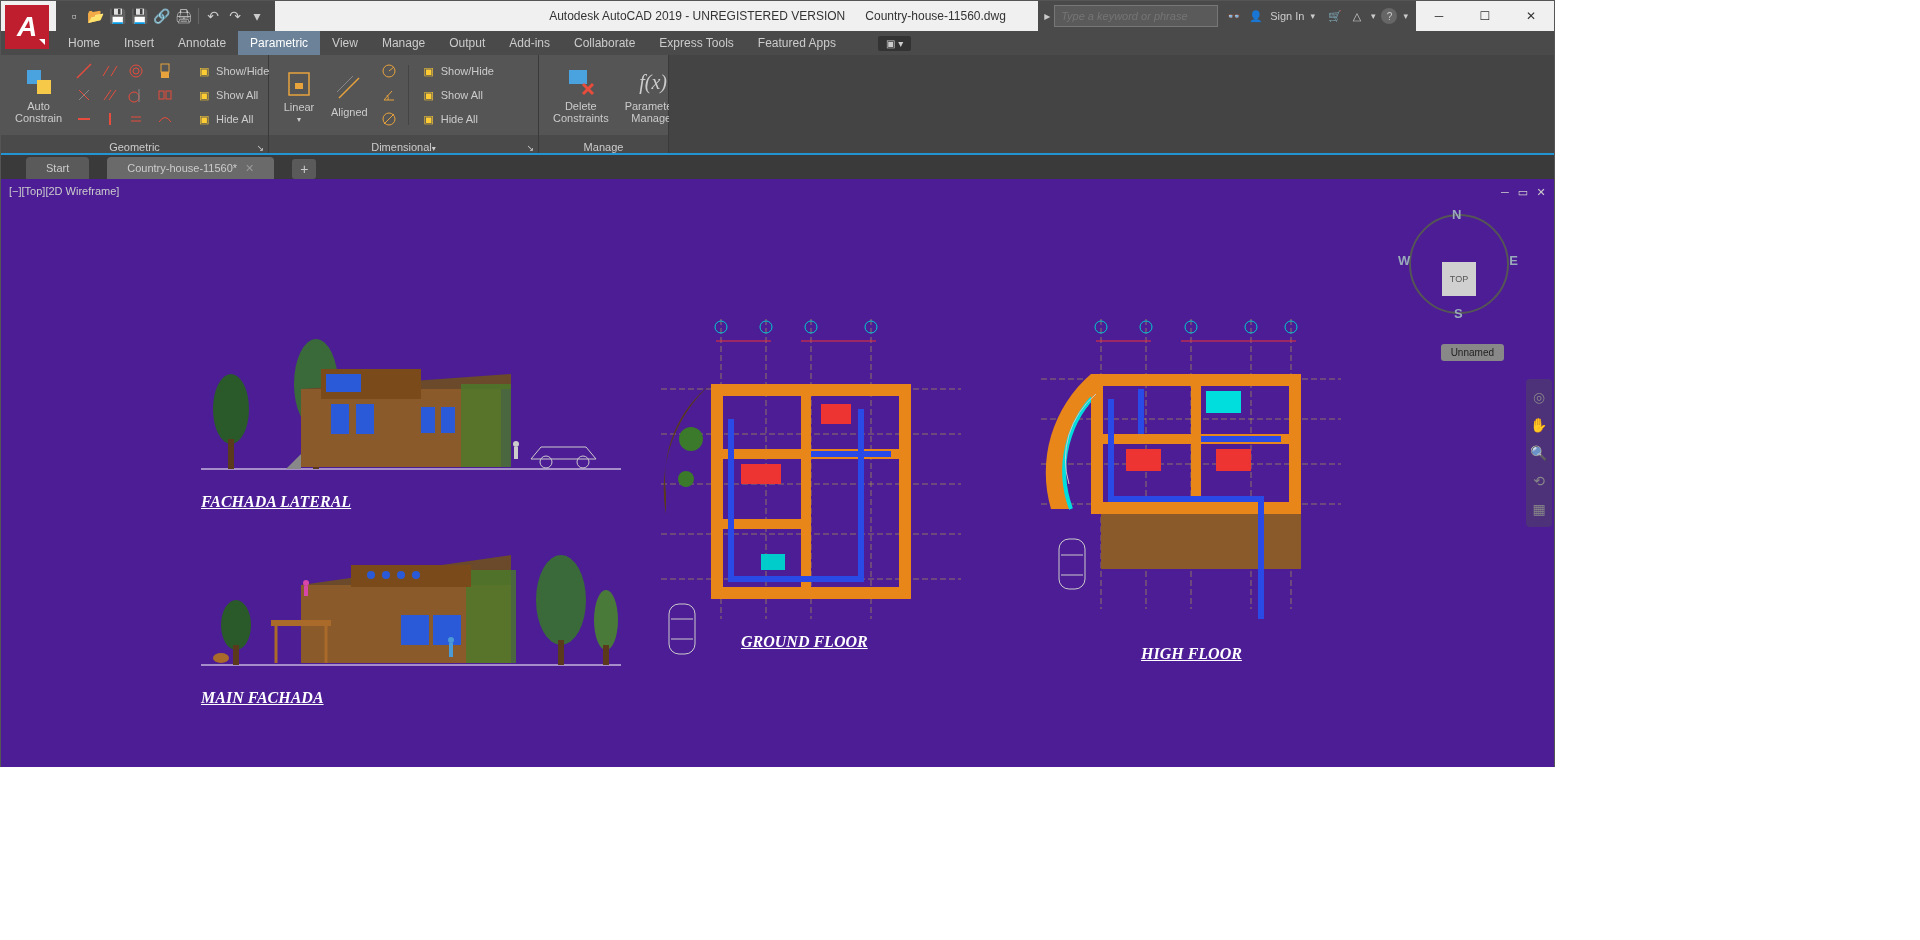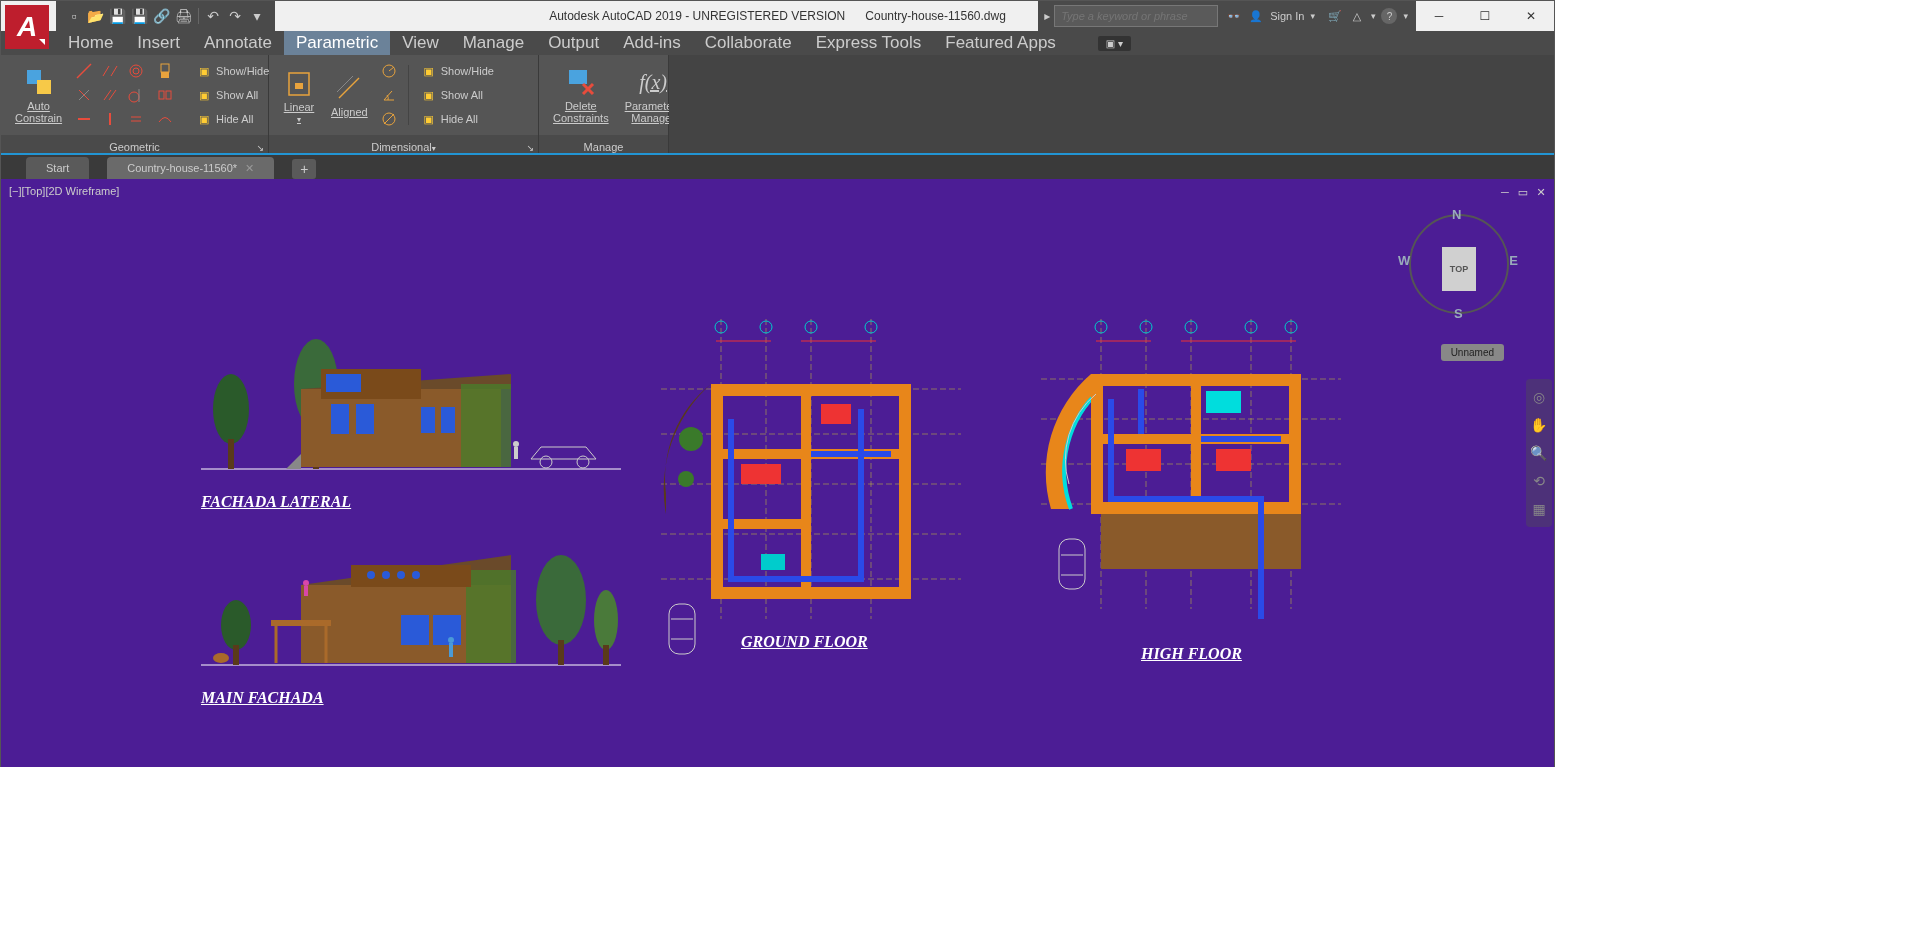--- a/index.html
+++ b/index.html
@@ -12,46 +12,46 @@
 .qat-btn { width:20px; height:20px; display:flex; align-items:center; justify-content:center; color:#ccc; cursor:pointer; font-size:14px; }
 .qat-sep { width:1px; height:16px; background:#666; margin:0 2px; }
 .title-center { position:absolute; left:50%; transform:translateX(-50%); display:flex; gap:20px; font-size:12px; color:#333; }
 .title-right { position:absolute; right:0; display:flex; align-items:center; height:100%; }
 .search-box { width:164px; height:22px; background:#5a5a5a; border:1px solid #777; color:#aaa; font-size:11px; font-style:italic; padding:0 6px; }
 .signin-area { display:flex; align-items:center; gap:6px; color:#ccc; font-size:11px; padding:0 8px; background:#4a4a4a; height:100%; }
 .signin-icon { width:16px; height:16px; display:flex; align-items:center; justify-content:center; }
 .win-controls { display:flex; }
 .win-btn { width:46px; height:30px; display:flex; align-items:center; justify-content:center; cursor:pointer; color:#333; font-size:12px; }
 .menubar { height:24px; background:#4a4a4a; display:flex; align-items:center; padding-left:55px; }
-.menu-item { padding:0 12px; height:100%; display:flex; align-items:center; color:#ccc; font-size:17px; cursor:pointer;text-align:center; }
+.menu-item { padding:0 12px; height:100%; display:flex; align-items:center; color:#ccc; font-size:12px; cursor:pointer;text-align:center; }
 .menu-item.active { background:#6b8299; color:#fff; }
 .menu-cam { margin-left:30px; padding:2px 8px; background:#333; border-radius:2px; }
 .ribbon { height:100px; background:#555; display:flex; border-bottom:2px solid #2295d4; }
 .ribbon-panel { border-right:1px solid #3a3a3a; display:flex; flex-direction:column; }
 .panel-content { flex:1; display:flex; align-items:center; padding:4px 8px; gap:4px; }
 .panel-label { height:18px; background:#4a4a4a; color:#ccc; font-size:11px; display:flex; align-items:flex-end; justify-content:center; position:relative; }
 .panel-arrow { position:absolute; right:4px; font-size:9px; }
-.big-btn { display:flex; flex-direction:column; align-items:center; justify-content:center; gap:2px; color:#ccc; font-size:11px; padding:2px 6px; cursor:pointer; height:72px;text-decoration:underline; }
+.big-btn { display:flex; flex-direction:column; align-items:center; justify-content:center; gap:2px; color:#ccc; font-size:11px; padding:2px 6px; cursor:pointer; height:72px; }
 .big-btn-icon { width:32px; height:32px; display:flex; align-items:center; justify-content:center; font-size:24px; }
 .icon-grid { display:grid; grid-template-columns:repeat(3,24px); grid-template-rows:repeat(3,22px); gap:2px; }
 .icon-cell { display:flex; align-items:center; justify-content:center; cursor:pointer; }
 .vis-col { display:flex; flex-direction:column; gap:2px; }
 .vis-btn { display:flex; align-items:center; gap:4px; color:#ccc; font-size:11px; cursor:pointer; padding:2px 4px; height:22px; }
 .vis-icon { width:16px; height:16px; display:flex; align-items:center; justify-content:center; color:#fc3; }
 .tabs-row { height:24px; background:#3a3a3a; display:flex; align-items:flex-end; padding-left:25px; position:relative; }
 .doc-tab { height:22px; padding:0 20px; background:#5a5a5a; color:#ccc; font-size:11px; display:flex; align-items:center; margin-right:18px; border-radius:4px 4px 0 0; cursor:pointer; position:relative; }
 .doc-tab.active { background:#6a6a6a; }
 .tab-close { margin-left:8px; font-size:11px; color:#999; }
 .new-tab { width:24px; height:20px; background:#5a5a5a; display:flex; align-items:center; justify-content:center; color:#ccc; cursor:pointer; border-radius:3px; font-size:14px; }
 .canvas { position:relative; background:#4c1d95; height:588px; width:100%; overflow:hidden; }
 .vp-label { position:absolute; top:6px; left:8px; color:#ccc; font-size:11px; }
 .vp-controls { position:absolute; top:6px; right:6px; display:flex; gap:4px; }
 .vp-ctrl { width:14px; height:14px; color:#ccc; font-size:11px; cursor:pointer; display:flex; align-items:center; justify-content:center; }
 .viewcube { position:absolute; top:30px; right:40px; width:110px; height:110px; }
-.viewcube-face { position:absolute; top:38px; left:38px; width:34px; height:44px; background:#d0d0d0; display:flex; align-items:center; justify-content:center; font-size:9px; color:#555; font-weight:bold; cursor:pointer; }
+.viewcube-face { position:absolute; top:53px; left:38px; width:34px; height:34px; background:#d0d0d0; display:flex; align-items:center; justify-content:center; font-size:9px; color:#555; font-weight:normal; cursor:pointer; }
 .compass-ring { position:absolute; top:5px; left:5px; width:100px; height:100px; border:2px solid #555; border-radius:50%; }
 .compass-dir { position:absolute; color:#9ab; font-size:13px; font-weight:bold; }
 .unnamed-badge { position:absolute; top:165px; right:50px; background:#888; color:#222; font-size:10px; padding:3px 10px; border-radius:3px; cursor:pointer; }
 .nav-bar { position:absolute; right:2px; top:200px; width:26px; background:rgba(80,80,80,0.4); border-radius:4px; display:flex; flex-direction:column; gap:8px; padding:8px 0; align-items:center; }
 .nav-tool { width:20px; height:20px; color:#888; cursor:pointer; display:flex; align-items:center; justify-content:center; font-size:14px; }
 .dwg { position:absolute; }
 .dwg-label { color:#fff; font-size:16px; font-style:italic; font-weight:bold; text-decoration:underline; text-align:left; font-family:Georgia,serif; }
 </style>
 </head>
 <body>

